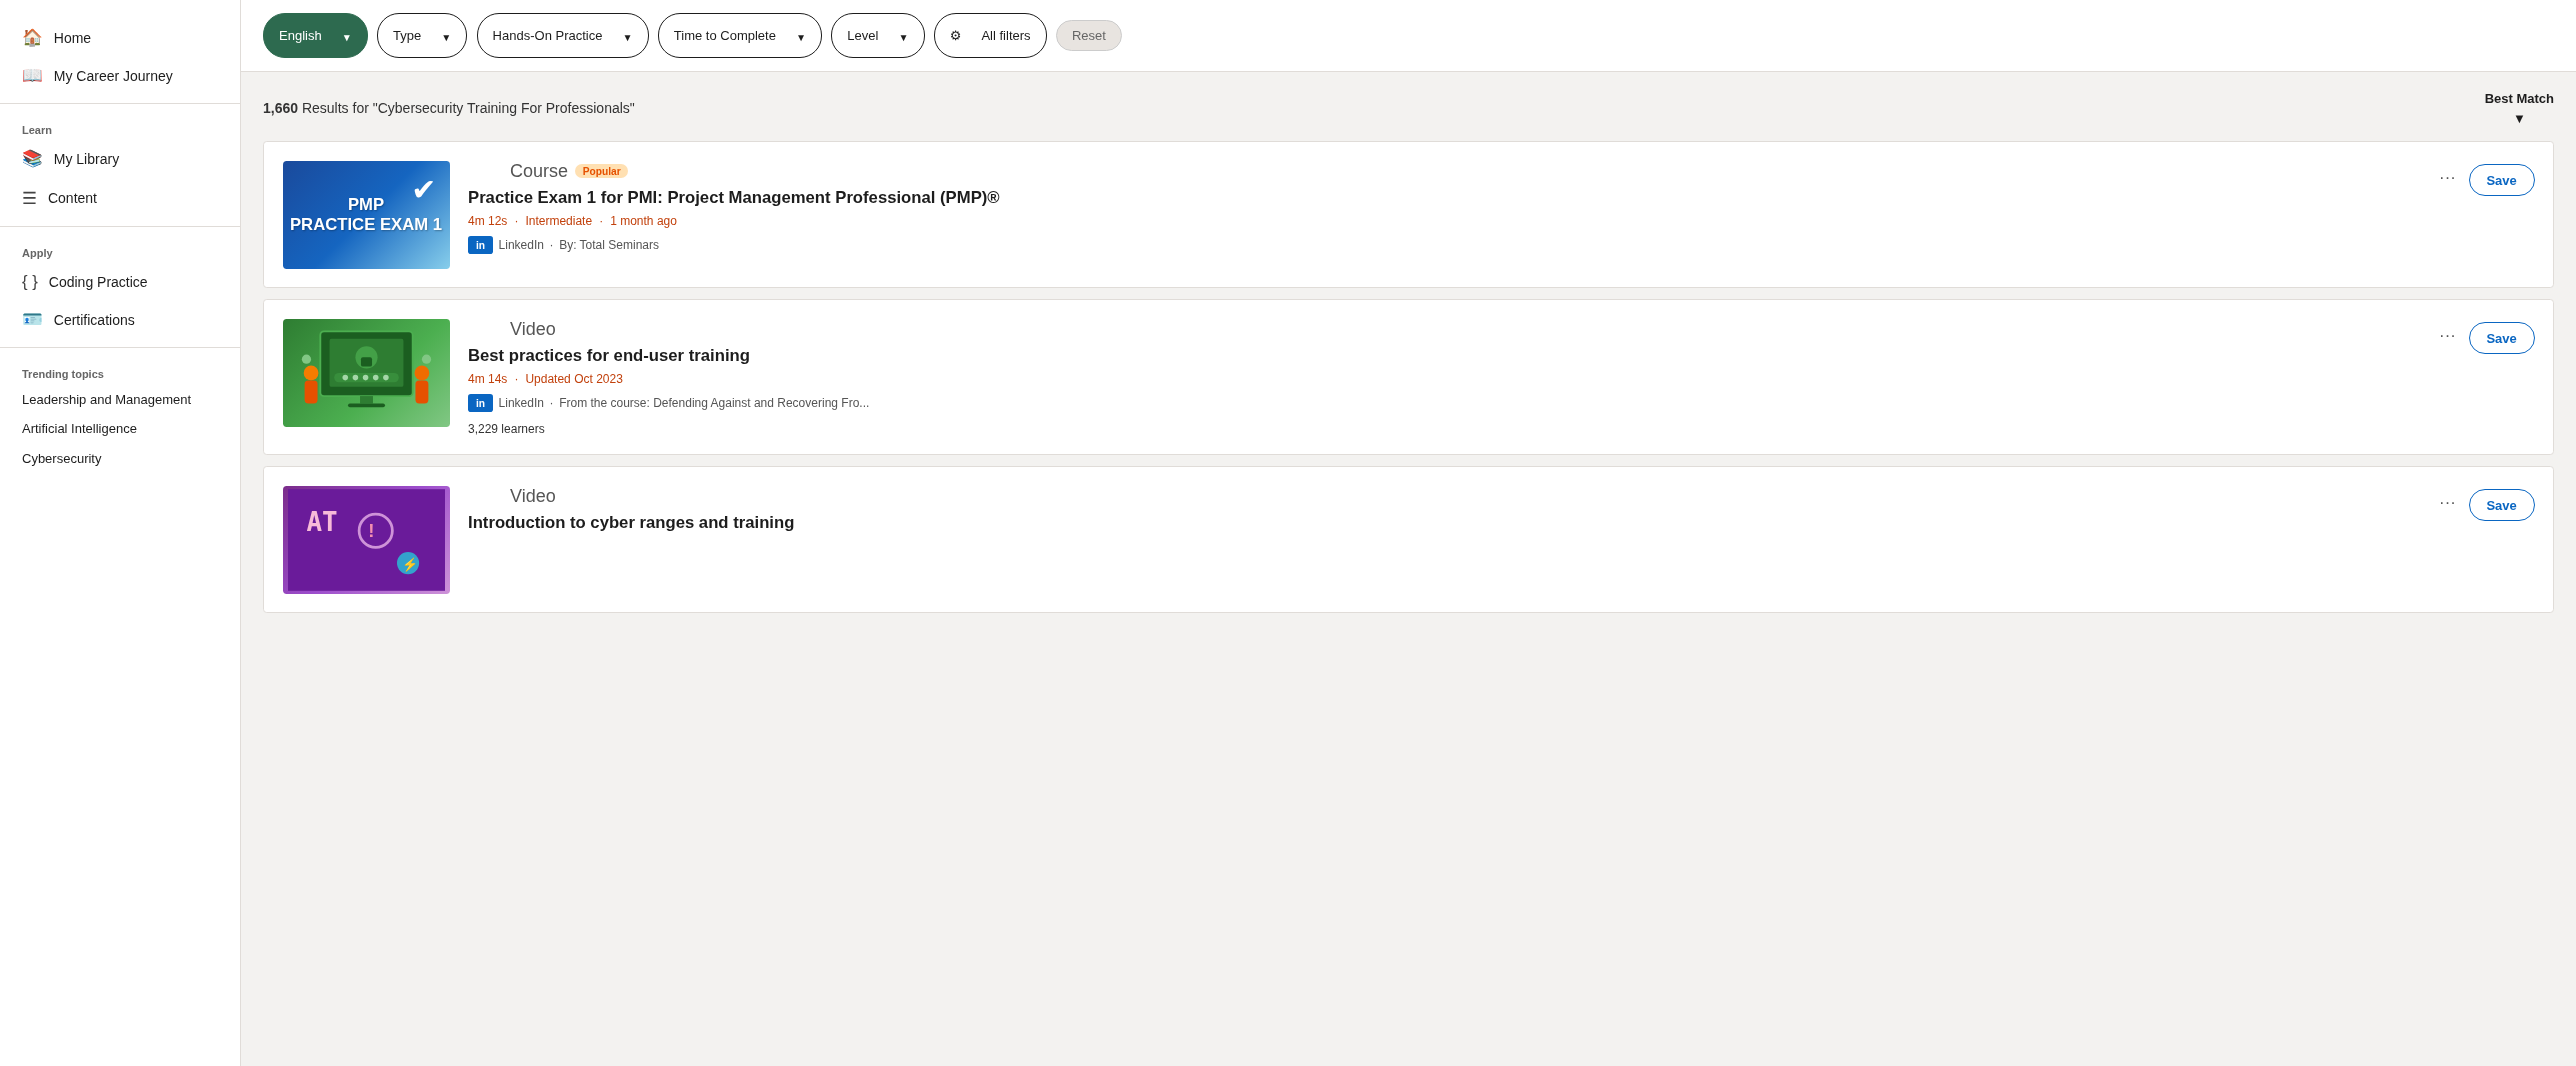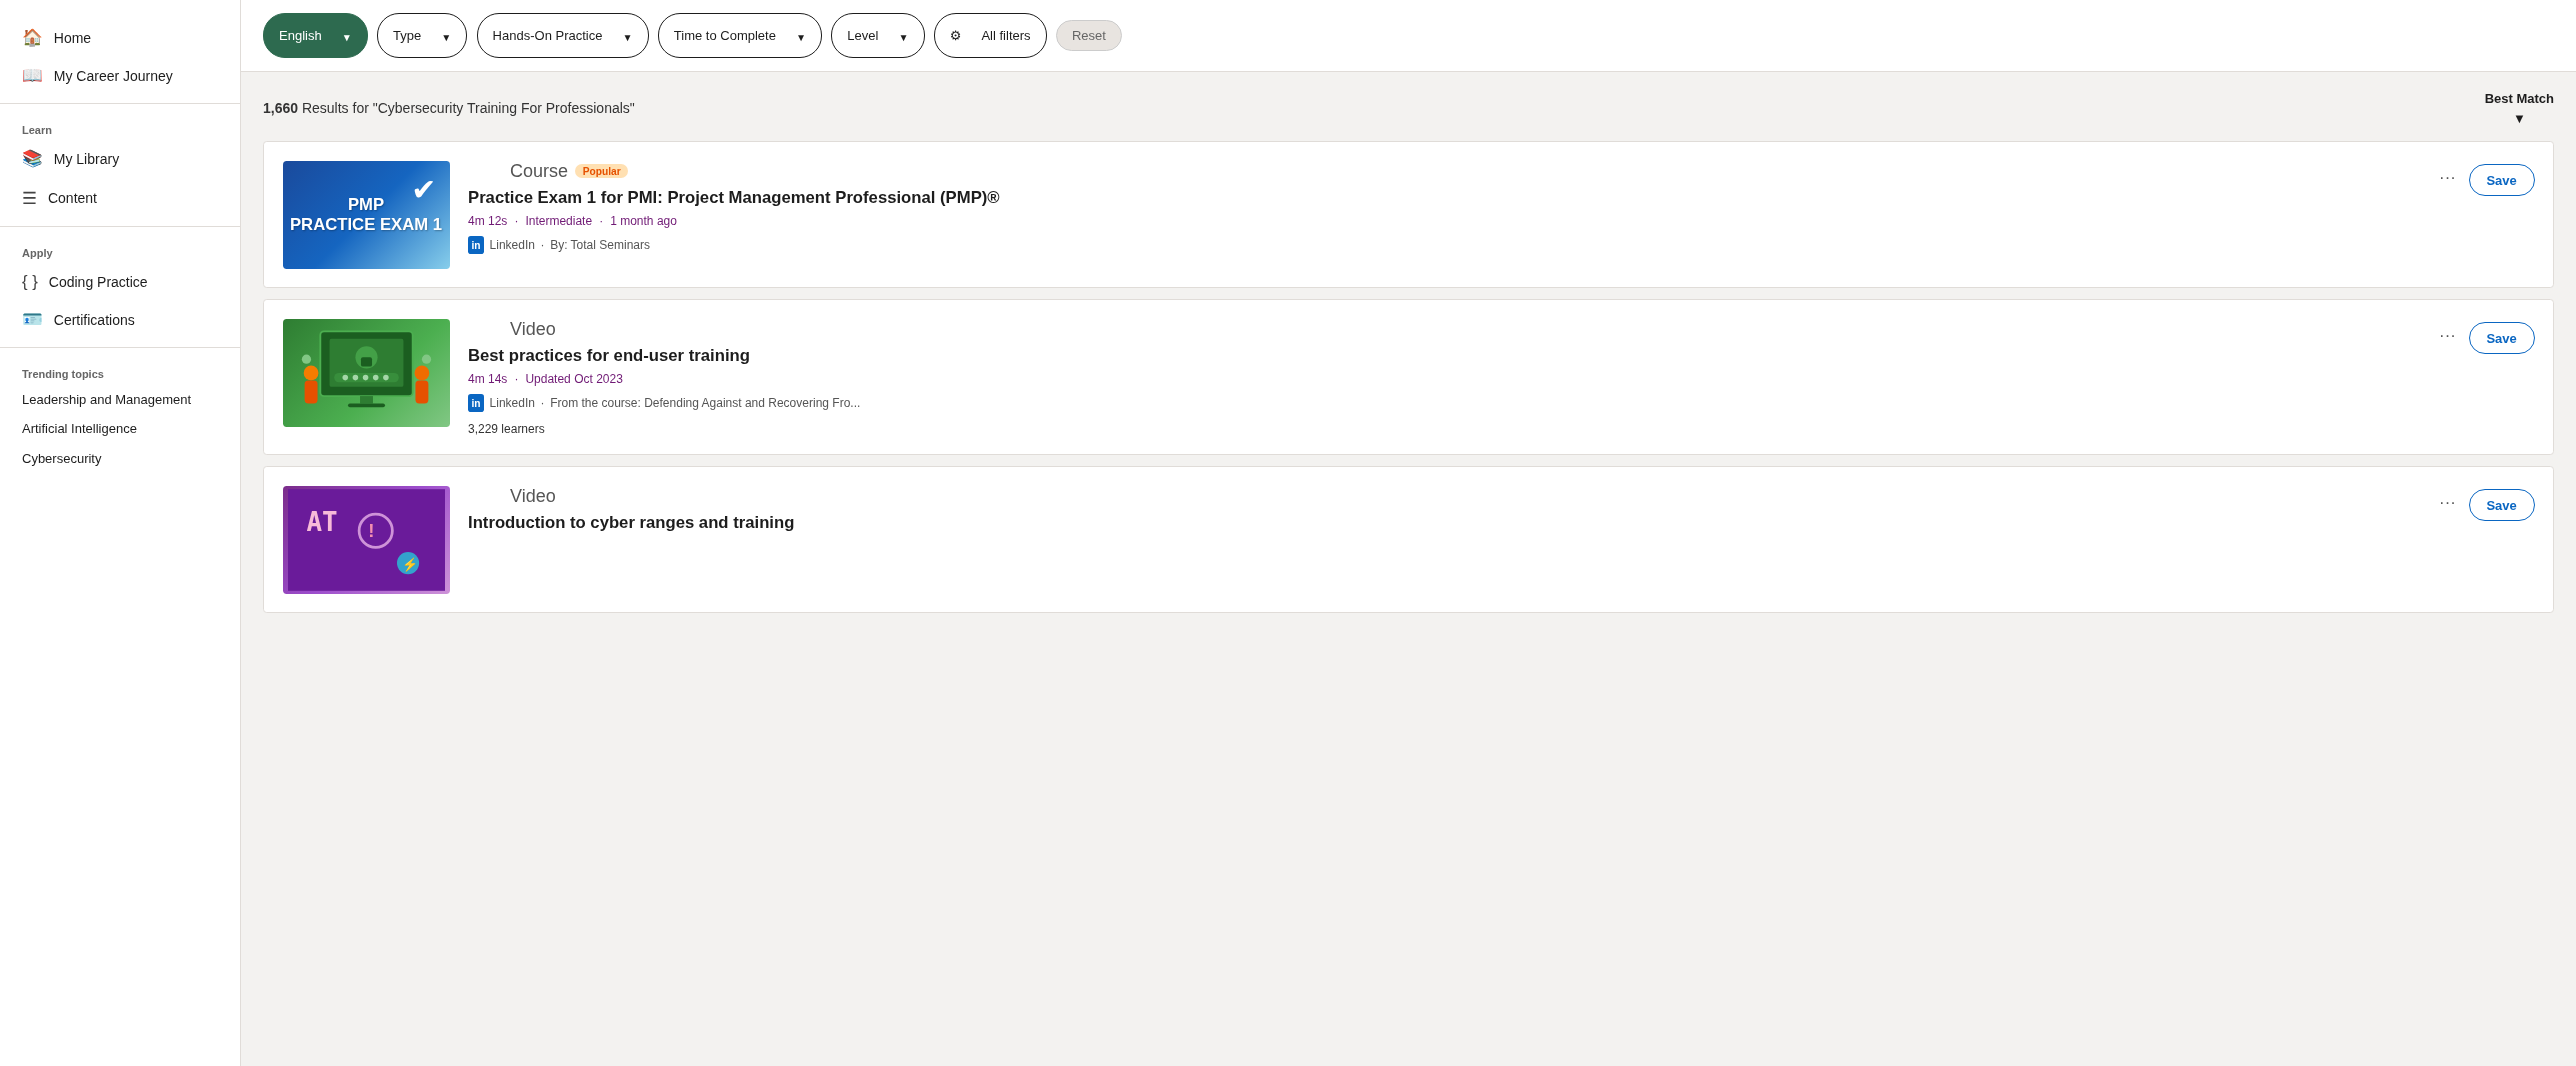--- a/index.html
+++ b/index.html
@@ -204,34 +204,34 @@
     }
     .course-title {
       font-size: 16.7px;
       font-weight: 700;
       color: #1d1d1d;
       margin-bottom: 5.6px;
       line-height: 1.3;
     }
     .course-meta {
       font-size: 12px;
-      color: #701a75;
+      color: #c2410c;
       margin-bottom: 7.4px;
     }
     .course-meta span { margin-right: 3.7px; }
     .course-provider {
       display: flex;
       align-items: center;
       gap: 5.6px;
       font-size: 12px;
       color: #555;
       margin-bottom: 9.3px;
     }
     .li-logo {
-      width: 16px;
+      width: 25px;
       height: 18.5px;
       background: #0a66c2;
       border-radius: 2.8px;
       display: flex;
       align-items: center;
       justify-content: center;
       color: #fff;
       font-size: 10.2px;
       font-weight: 800;
     }

